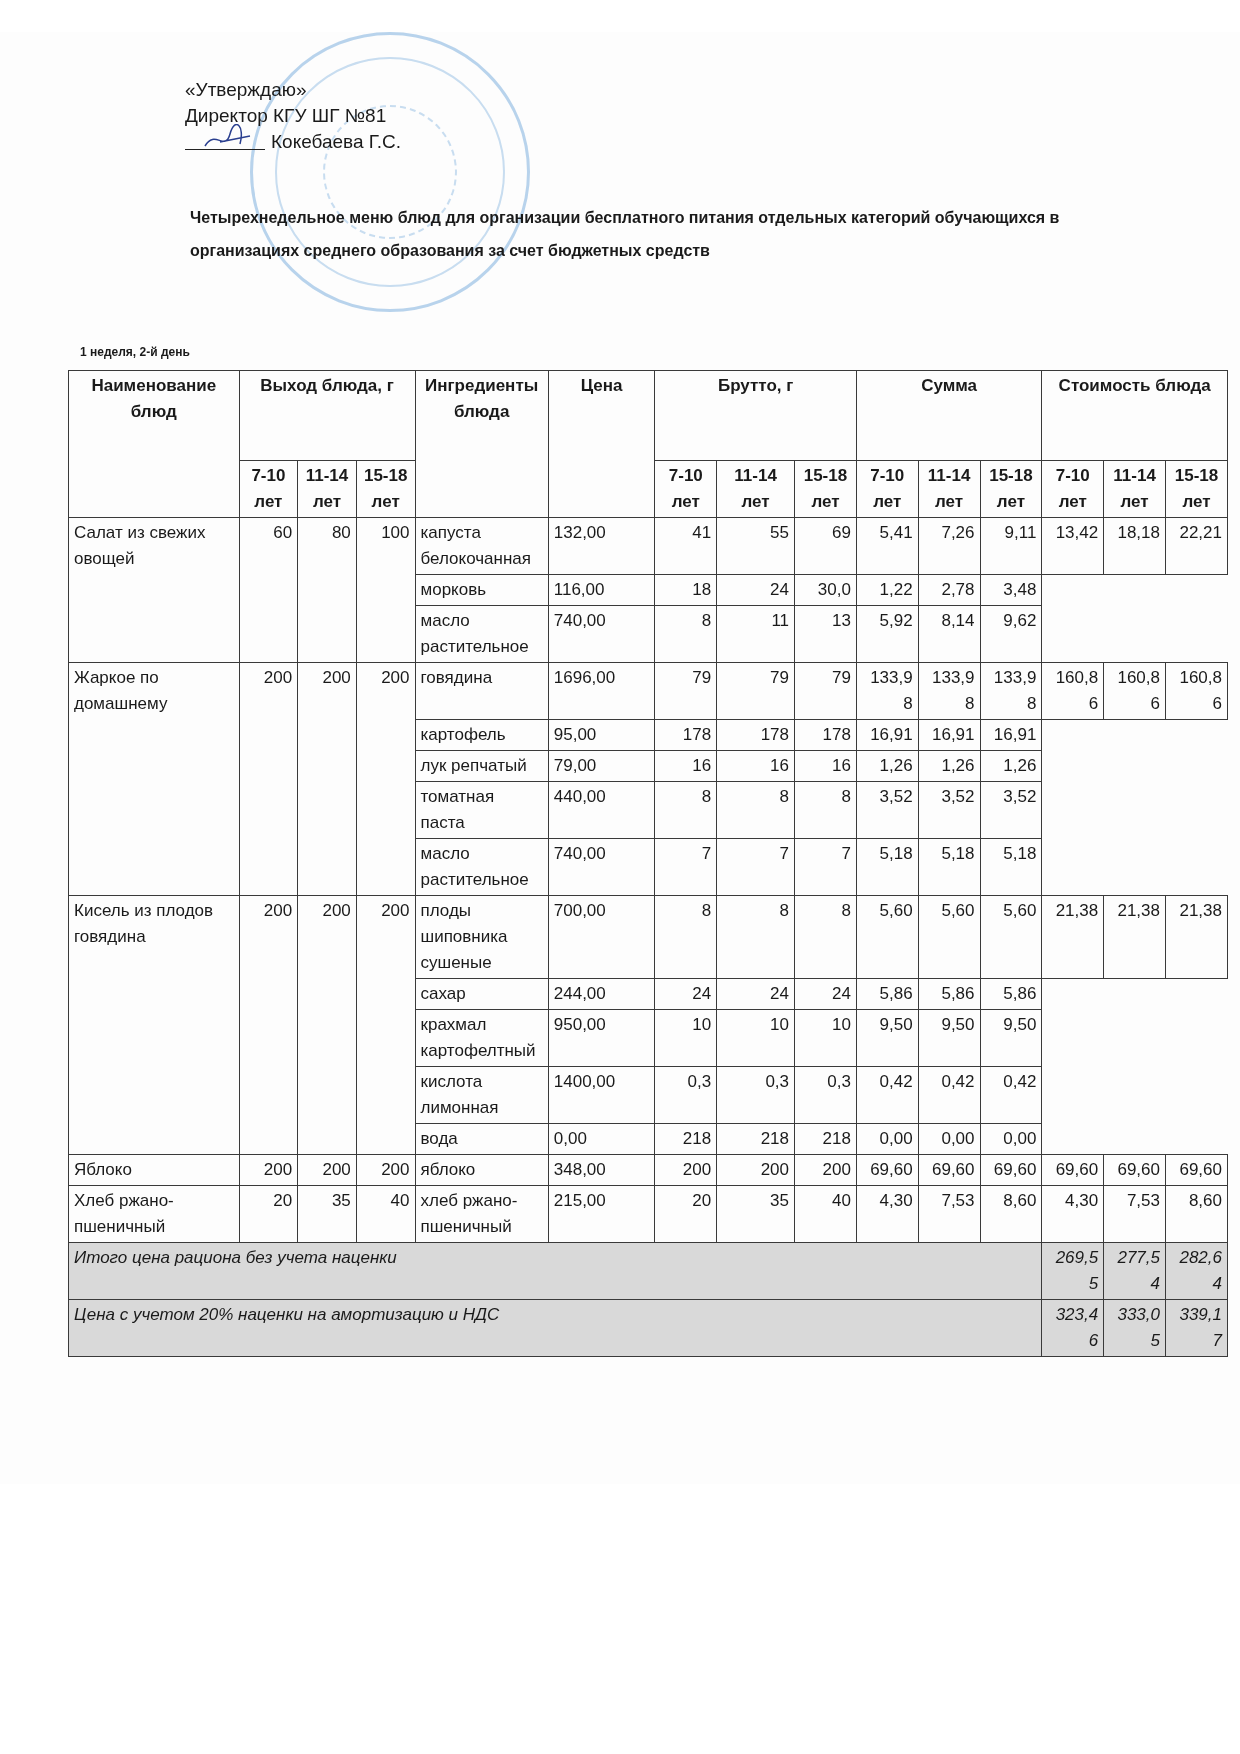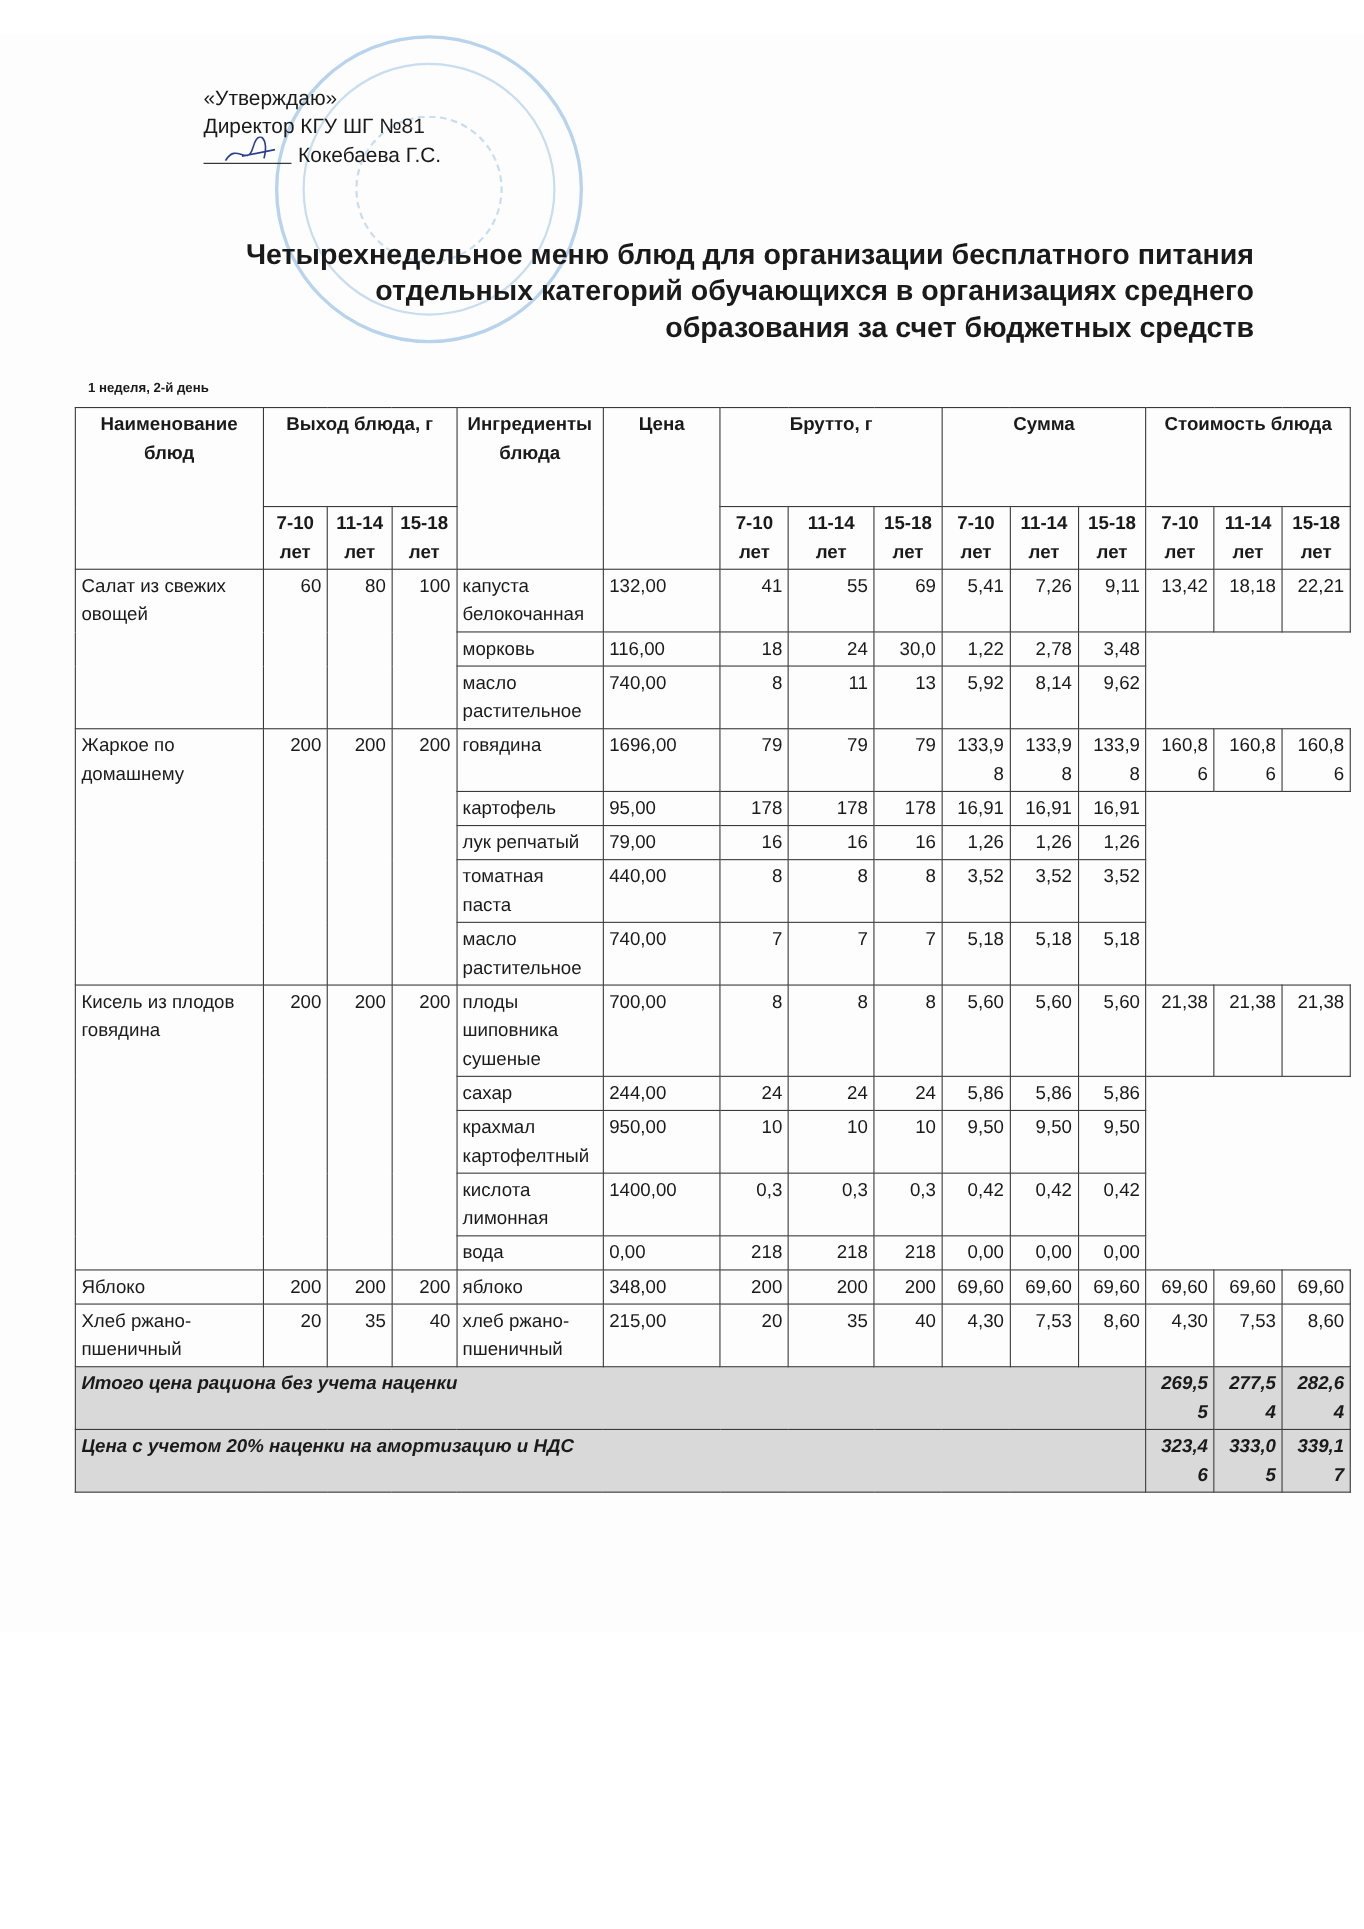--- a/index.html
+++ b/index.html
@@ -11,34 +11,34 @@
            border: 3px solid rgba(100,160,215,0.45); box-sizing: border-box; }
   .stamp::before { content: ""; position: absolute; left: 22px; top: 22px; right: 22px; bottom: 22px;
            border-radius: 50%; border: 2px solid rgba(100,160,215,0.35); }
   .stamp::after { content: ""; position: absolute; left: 70px; top: 70px; right: 70px; bottom: 70px;
            border-radius: 50%; border: 2px dashed rgba(100,160,215,0.35); }
 
   .approval { position: absolute; left: 185px; top: 45px; font-size: 19px; line-height: 26px; }
   .approval .sig-line { display: inline-block; width: 80px; border-bottom: 1.5px solid #222; margin-right: 6px; vertical-align: -2px; }
   .signature { position: absolute; left: 200px; top: 92px; width: 60px; height: 30px; }
 
-  .title { position: absolute; left: 190px; top: 183px; width: 950px; text-align: right;
-           font-weight: bold; font-size: 26px; line-height: 33px; }
+  .title { position: absolute; left: 190px; top: 169px; width: 950px; text-align: left;
+           font-weight: bold; font-size: 16px; line-height: 33px; }
 
   .week-label { position: absolute; left: 80px; top: 313px; font-size: 12px; font-weight: bold; }
 
   table.menu { position: absolute; left: 68px; top: 338px; border-collapse: collapse; table-layout: fixed;
                width: 1160px; font-size: 17px; }
   table.menu td, table.menu th { border: 1.5px solid #3a3a3a; padding: 2px 5px; vertical-align: top;
                line-height: 26px; word-wrap: break-word; overflow-wrap: anywhere; }
   table.menu th { font-weight: bold; text-align: center; }
   th.age { text-align: right; padding-left: 6px; }
   td.num { text-align: right; }
   td.mid { vertical-align: middle; }
-  tr.total td { background: #d9d9d9; font-style: italic; font-weight: bold; }
+  tr.total td { background: #d9d9d9; font-style: italic; font-weight: normal; }
   td.empty-right { border-right: none !important; border-bottom: none !important; }
 </style>
 </head>
 <body>
 
 <div class="page">
   <div class="stamp"></div>
 
   <div class="approval">
     <div>«Утверждаю»</div>

